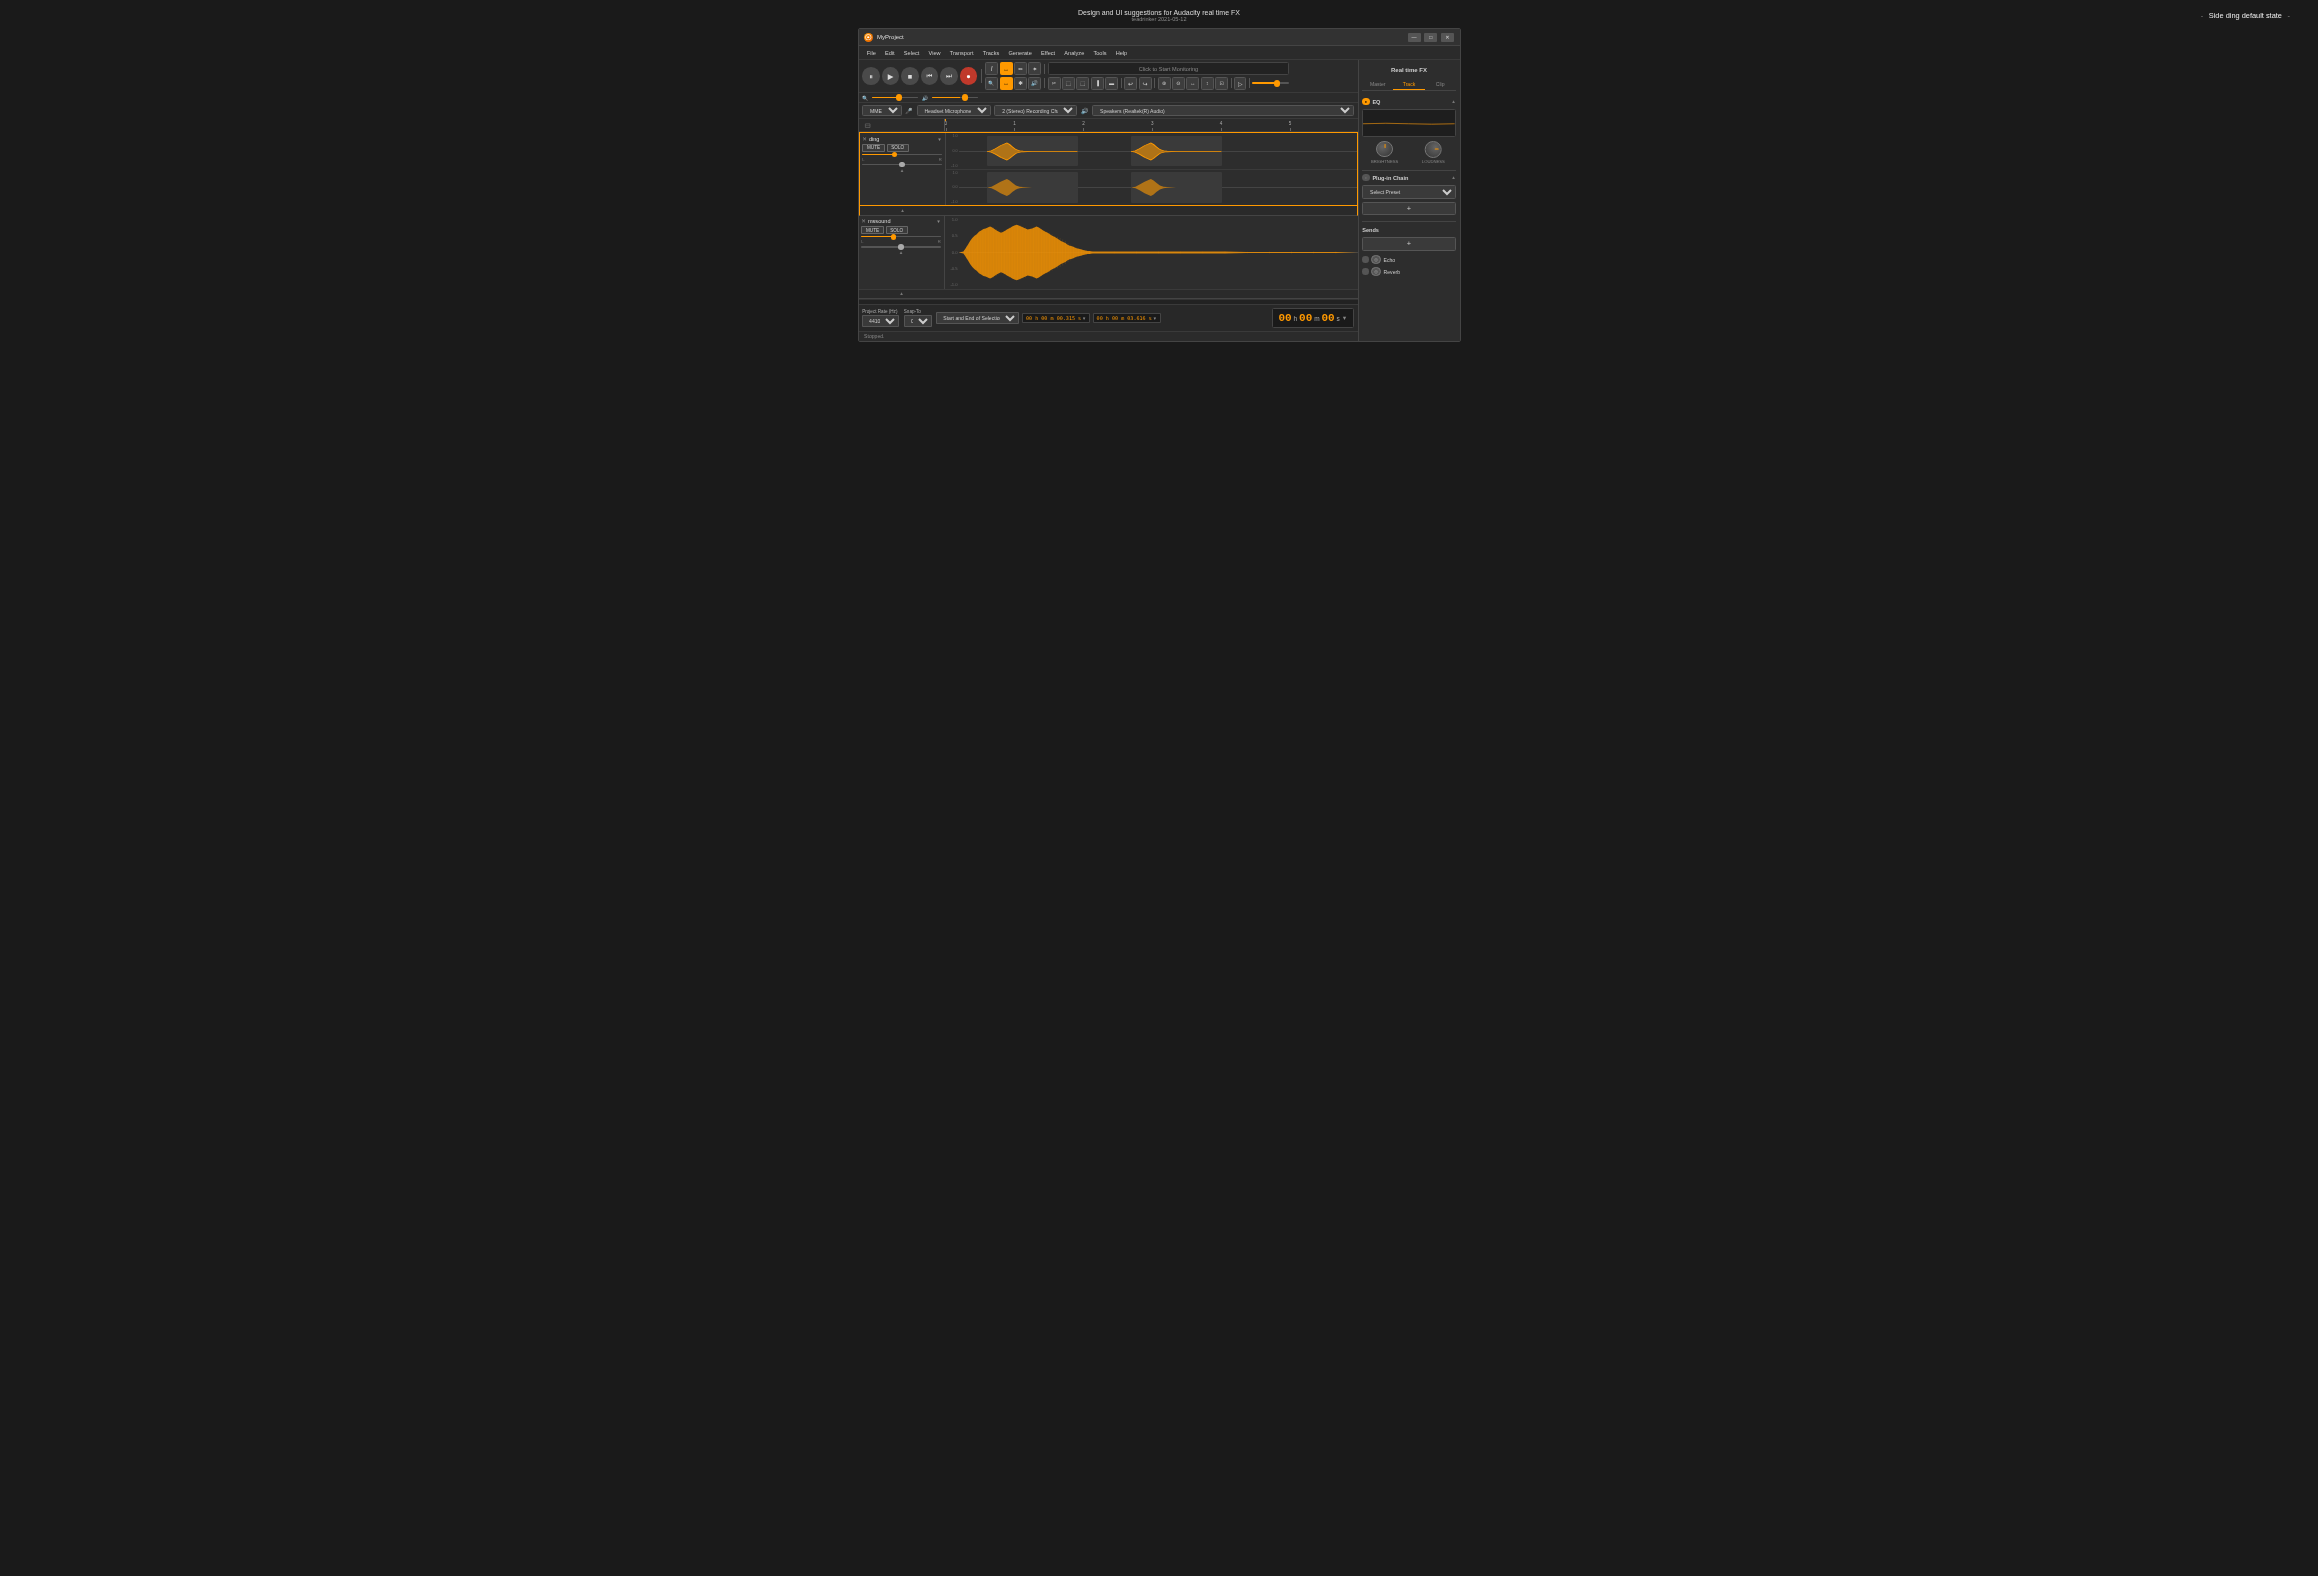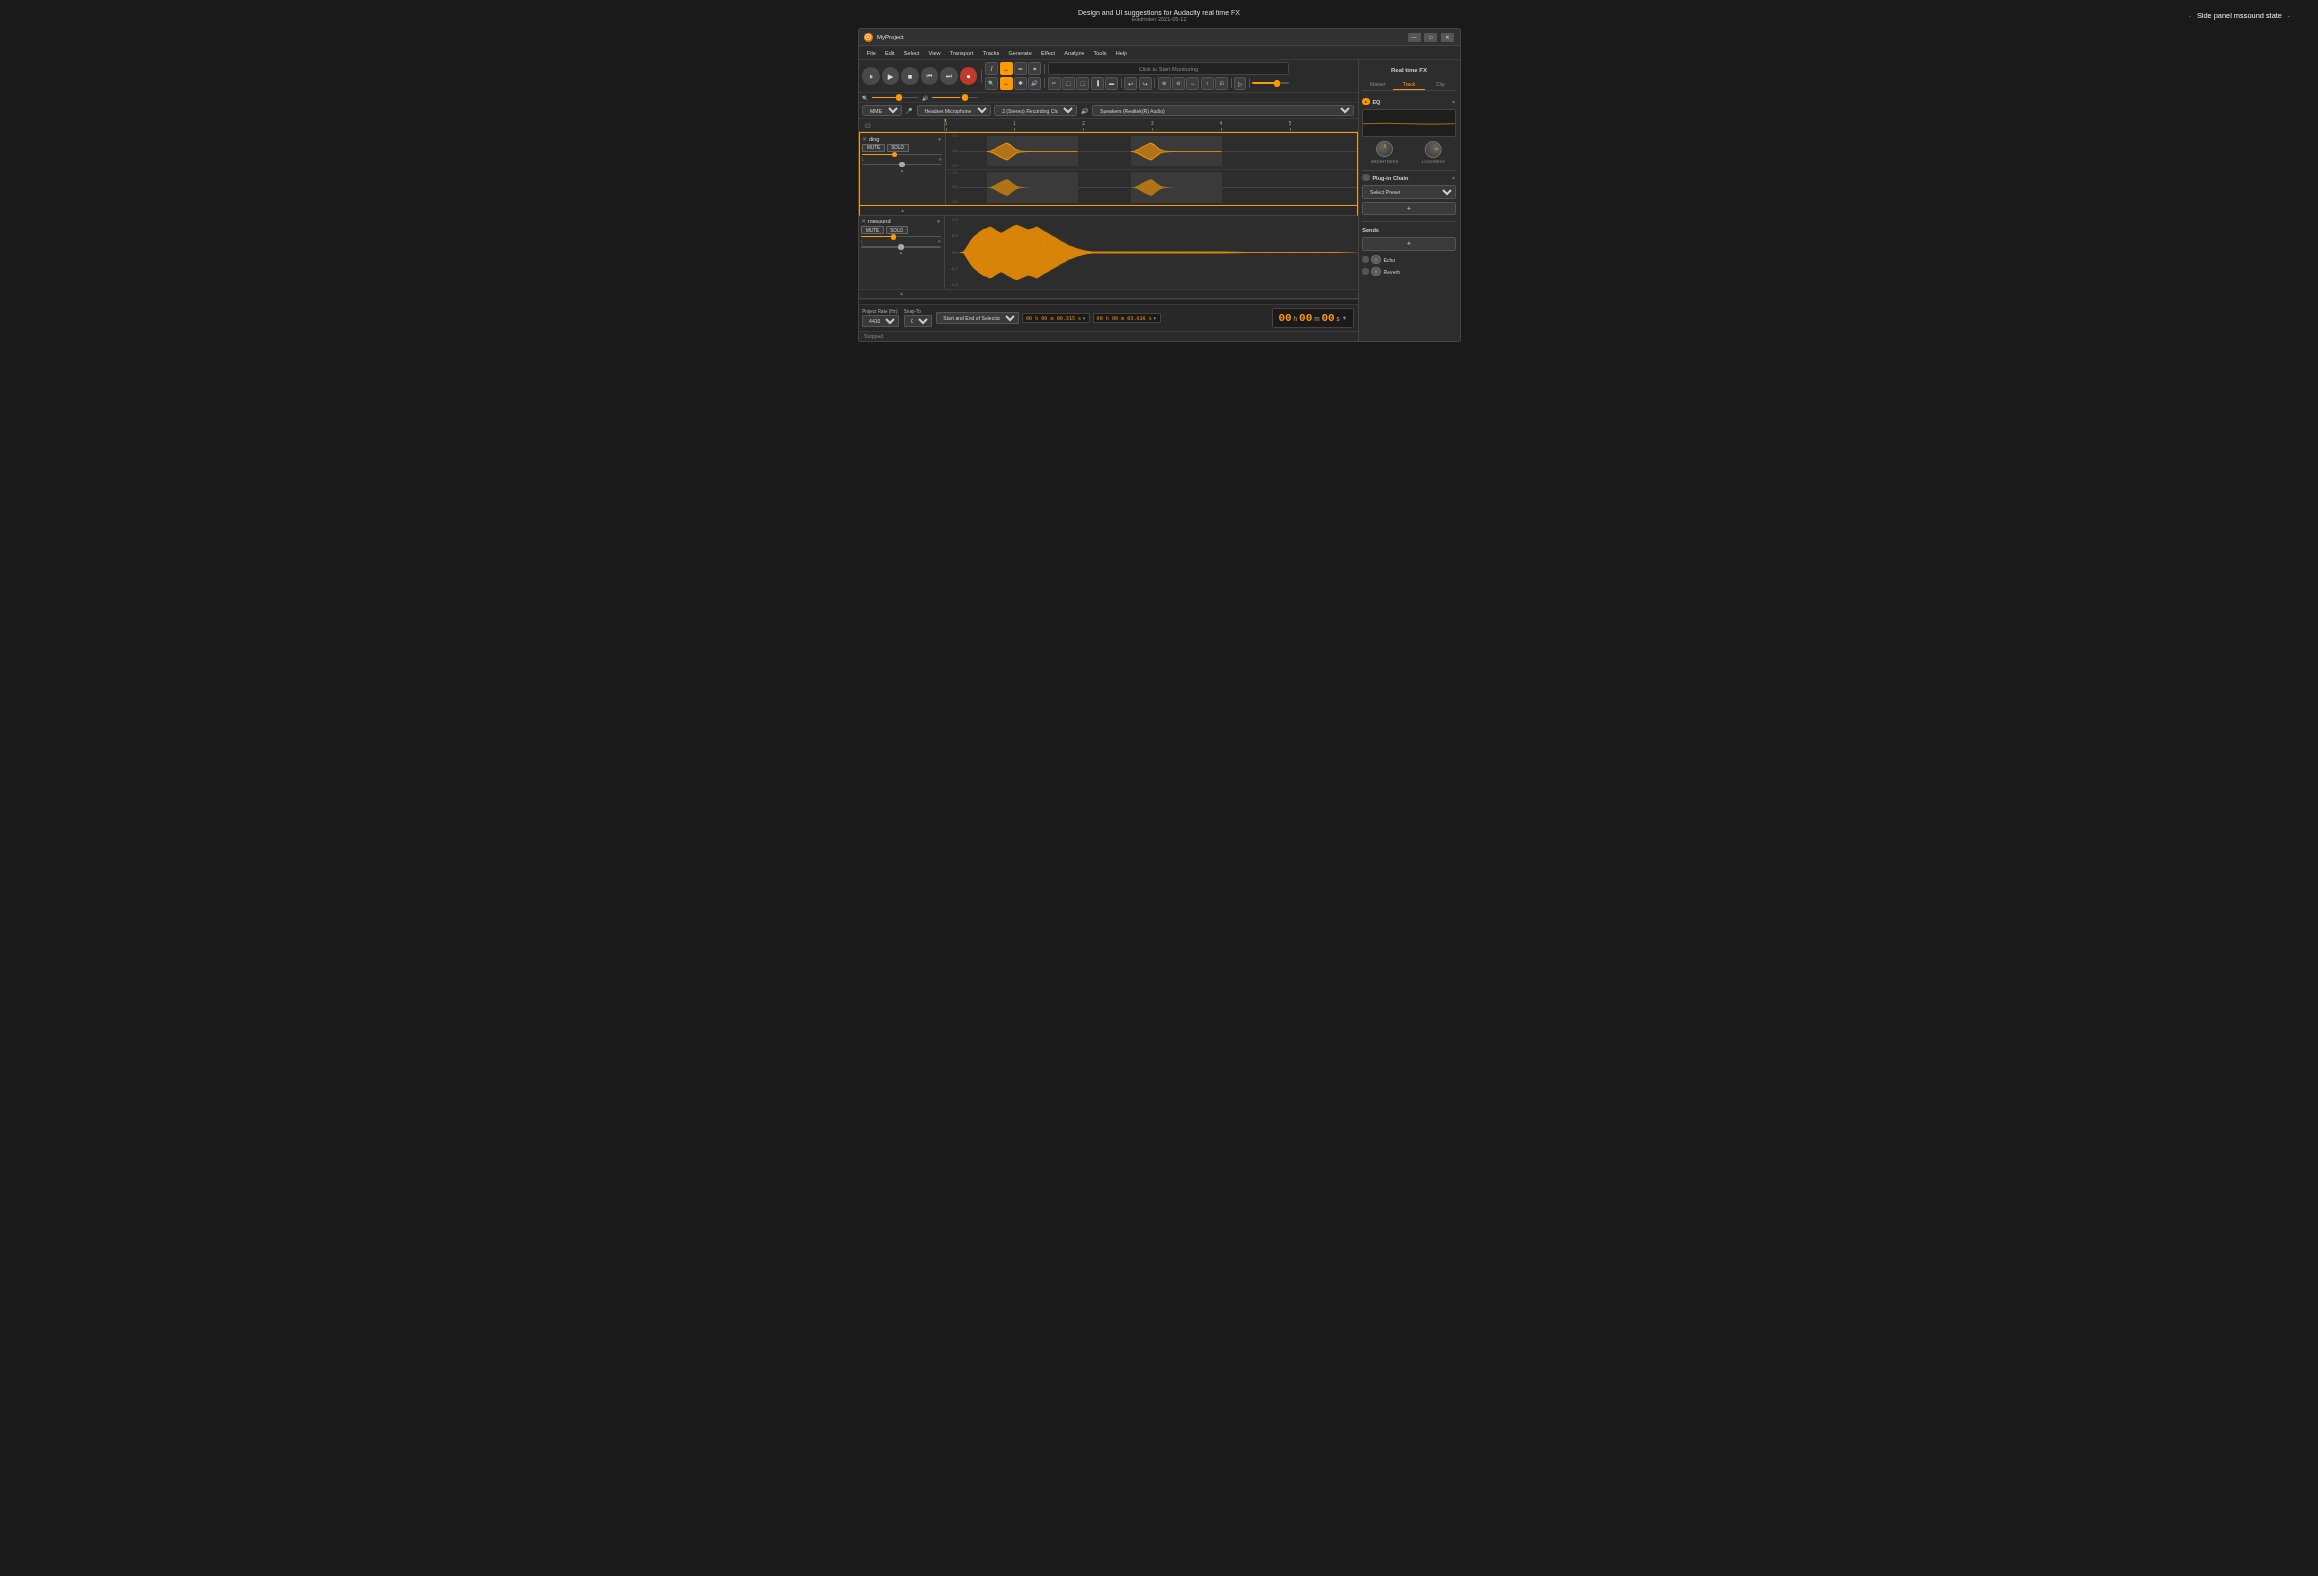--- a/index.html
+++ b/index.html
@@ -602,21 +602,21 @@
 </head>
 <body>
 
 <div class="title-area">
   <div class="title-text">
     <div class="title-main">Design and UI suggestions for Audacity real time FX</div>
     <div class="title-sub">teadrinker 2021-05-12</div>
   </div>
   <div class="side-panel-label">
     <span class="dash">-</span>
-    <span>Side panel mssound state</span>
+    <span>Side ding default state</span>
     <span class="dash">-</span>
   </div>
 </div>
 
 <div class="app-window">
 
   <div class="window-titlebar">
     <div class="app-icon">
       <svg width="6.5" height="6.5" viewBox="0 0 14 14">
         <circle cx="7" cy="7" r="6" fill="none" stroke="#fff" stroke-width="1.5"></circle>

